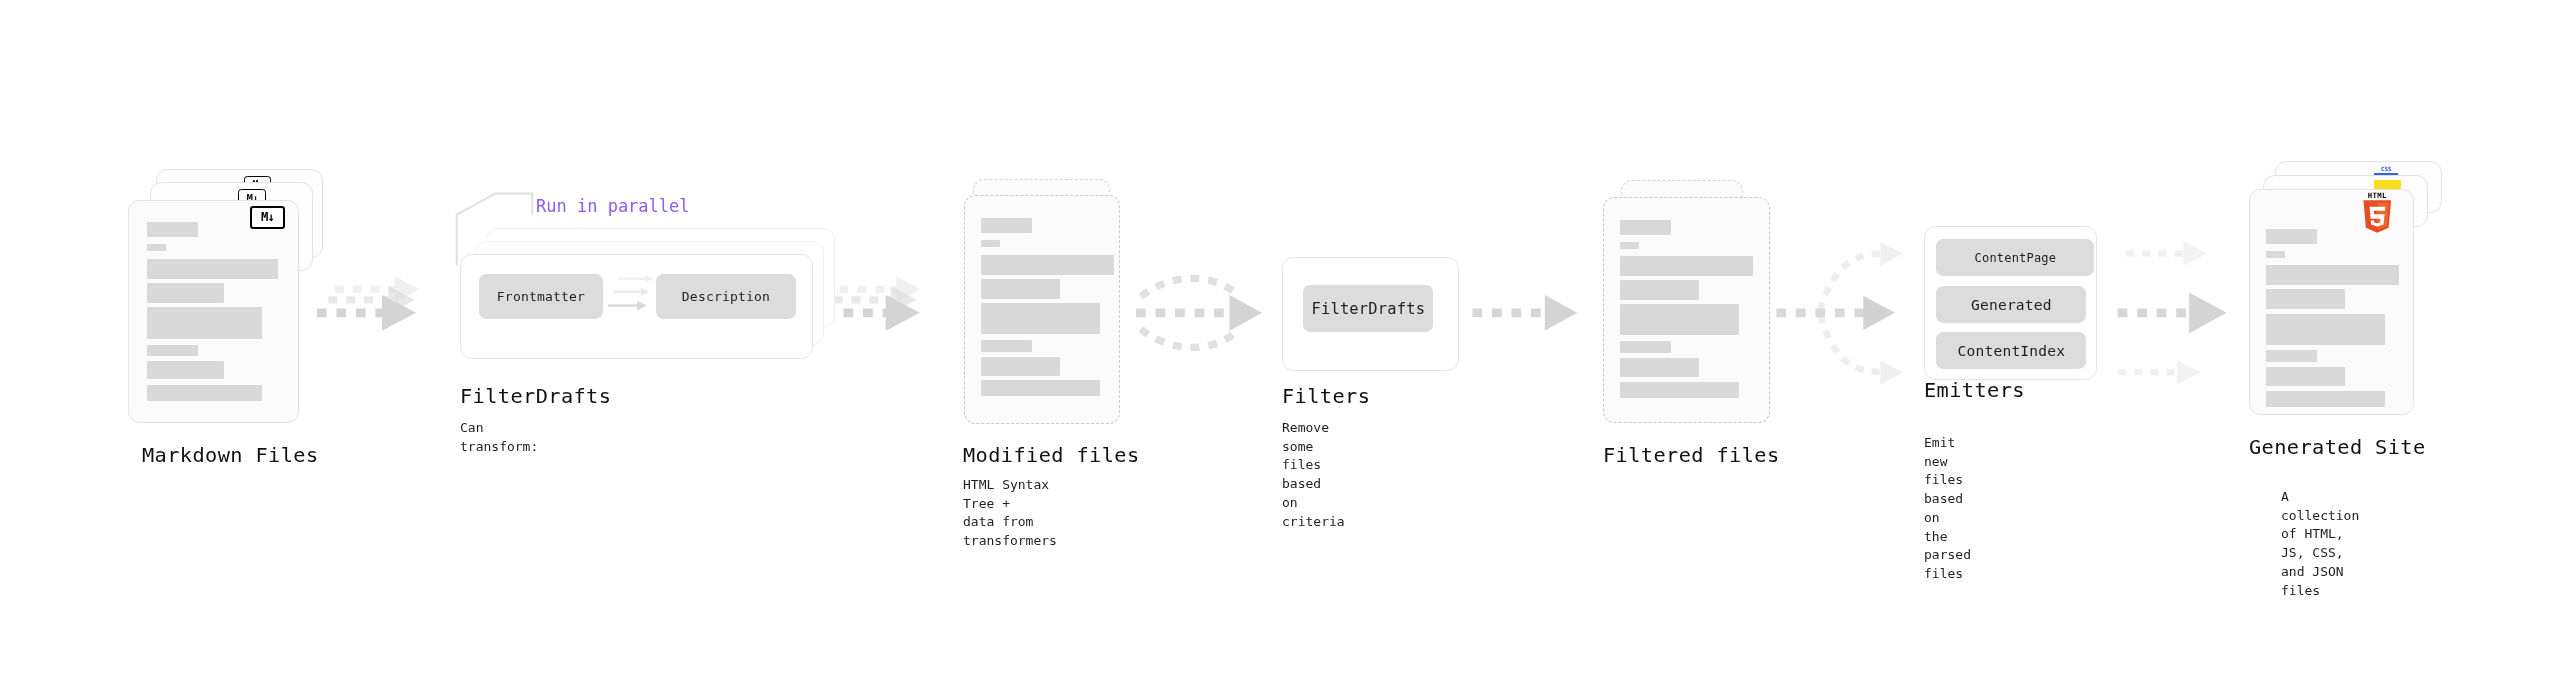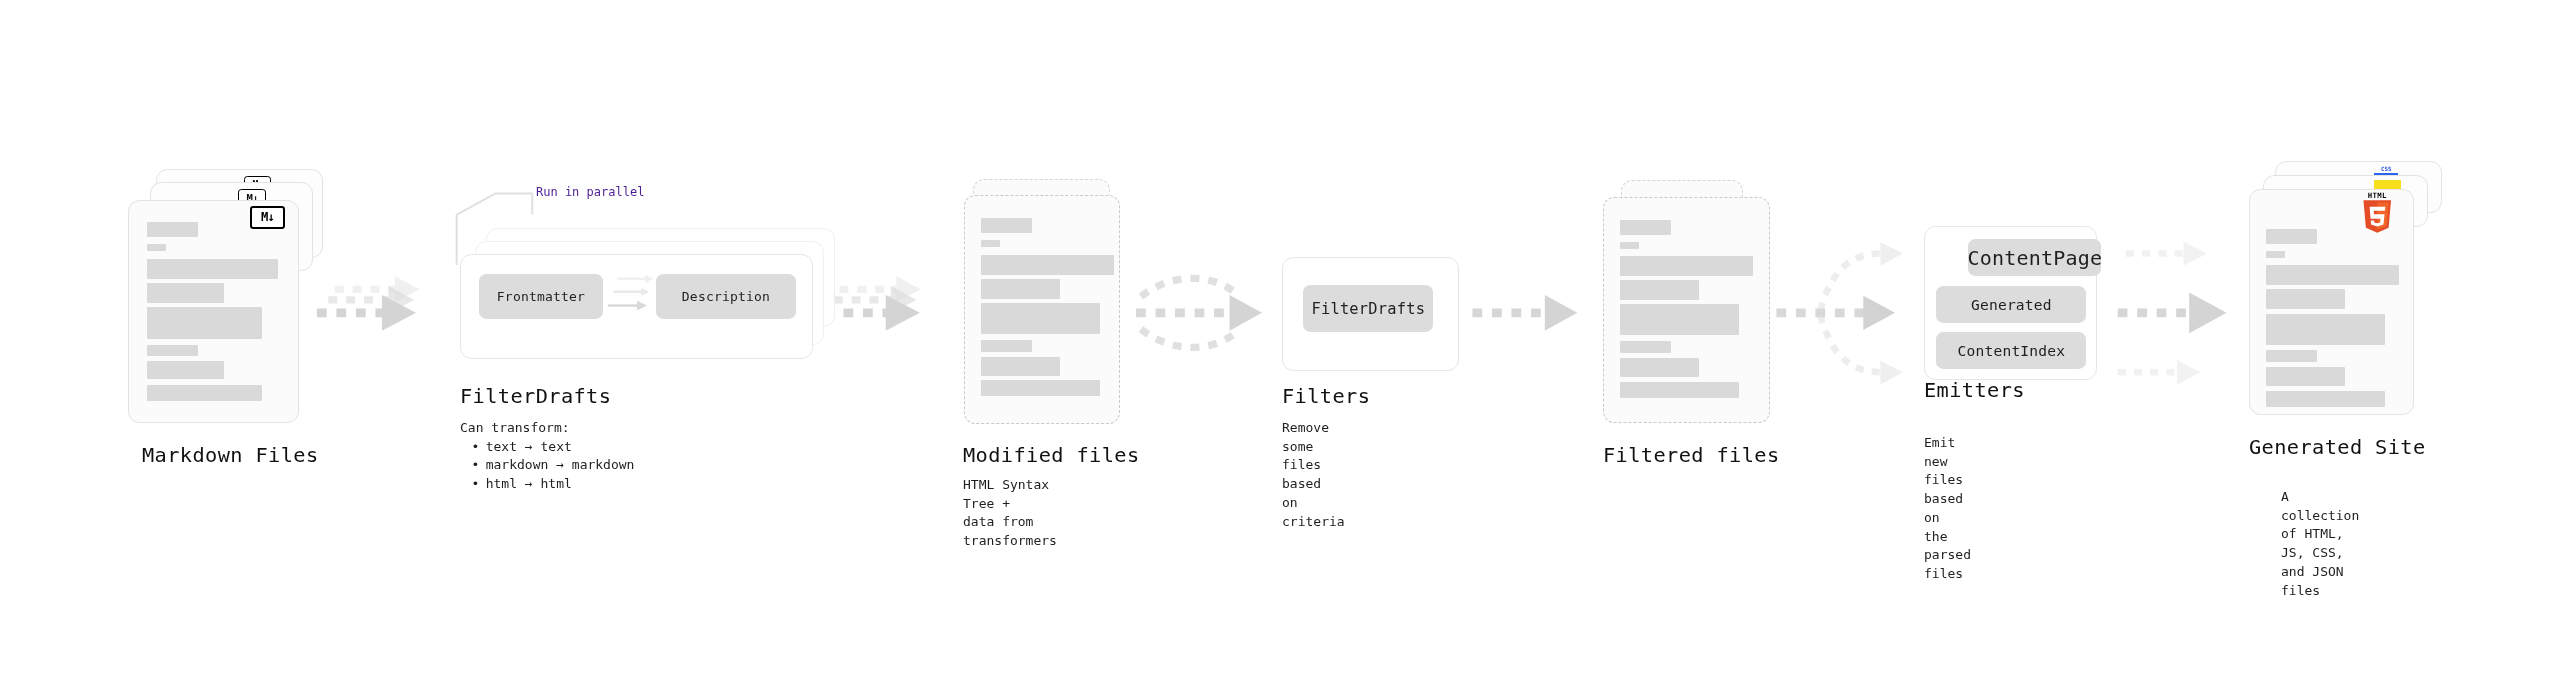--- a/index.html
+++ b/index.html
@@ -90,23 +90,24 @@
     line-height: 18.7px;
     color: #1f1f1f;
   }
   .sublist .lead { display: block; }
   .sublist ul { list-style: none; margin: 0; padding: 0 0 0 11.4px; }
   .sublist li { white-space: nowrap; }
   .sublist li::before { content: "\2022"; margin-right: 6.5px; }
 
   .parallel-label {
     position: absolute;
-    font-size: 12px;
-    color: #4c1d95;
+    font-size: 17px;
+    color: #8b5cf6;
     white-space: nowrap;
+    margin-top: 11px;
   }
 
   
   .md-badge {
     position: absolute;
     box-sizing: border-box;
     border: 2.4px solid #000;
     border-radius: 3.3px;
     background: #fff;
     display: flex;
@@ -283,25 +284,20 @@
       <g>
         <line x1="748" y1="376" x2="786" y2="376" stroke="#d8d8d8" stroke-width="3"></line>
         <path d="M784,370 L784,382 L796,376 z" fill="#d8d8d8"></path>
       </g>
     </svg>
 
     <div class="title" style="left:460px; top:384px;">FilterDrafts</div>
 
     <div class="sublist" style="left:460px; top:419px;">
       <span class="lead">Can transform:</span>
-      <ul>
-        <li>text → text</li>
-        <li>markdown → markdown</li>
-        <li>html → html</li>
-      </ul>
     </div>
   </div>
 
   <div class="node">
     <div class="sheet dashed" style="left:973px; top:179px; width:137px; height:57px; border-color:#d5d5d5;"></div>
 
     <div class="sheet dashed" style="left:964px; top:195px; width:156px; height:229px;">
       <div class="skel" style="left:16.3px; top:22px; width:51px; height:15.4px;"></div>
       <div class="skel" style="left:16.3px; top:44px; width:18.7px; height:6.5px;"></div>
       <div class="skel" style="left:16.3px; top:59px; width:133px; height:19.5px;"></div>
@@ -339,21 +335,21 @@
       <div class="skel" style="left:16.3px; top:143px; width:51px; height:12.2px;"></div>
       <div class="skel" style="left:16.3px; top:160px; width:79px; height:18.7px;"></div>
       <div class="skel" style="left:16.3px; top:184px; width:119px; height:16.3px;"></div>
     </div>
 
     <div class="title" style="left:1603px; top:443px;">Filtered files</div>
   </div>
 
   <div class="node">
     <div class="procbox" style="left:1924px; top:226px; width:173px; height:154px;">
-      <div class="chip" style="left:11.4px; top:12.2px; width:133px; height:37px; font-size:20px;margin-left:32px;">ContentPage</div>
+      <div class="chip" style="left:11.4px; top:12.2px; width:158px; height:37px; font-size:12px;">ContentPage</div>
       <div class="chip" style="left:11.4px; top:59px; width:150px; height:37px; font-size:14.6px;">Generated</div>
       <div class="chip" style="left:11.4px; top:105px; width:150px; height:37px; font-size:14.6px;">ContentIndex</div>
     </div>
 
     <div class="title" style="left:1924px; top:378px;">Emitters</div>
     <div class="subtitle" style="left:1924px; top:434px;">Emit new files based on
 the parsed files</div>
   </div>
 
   <div class="node">

